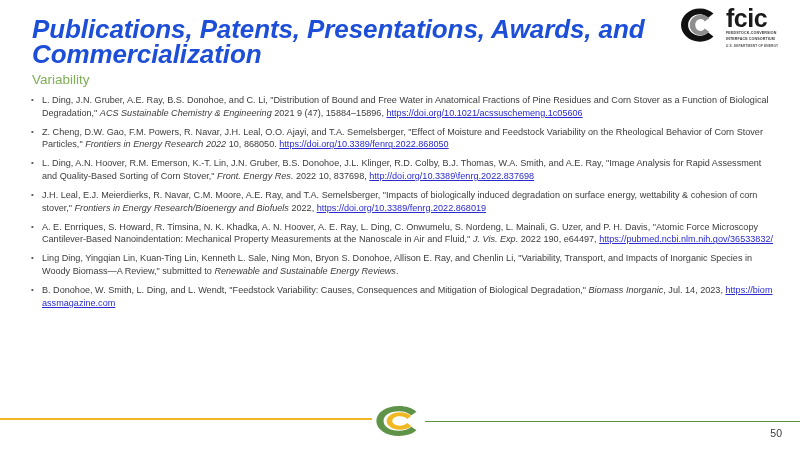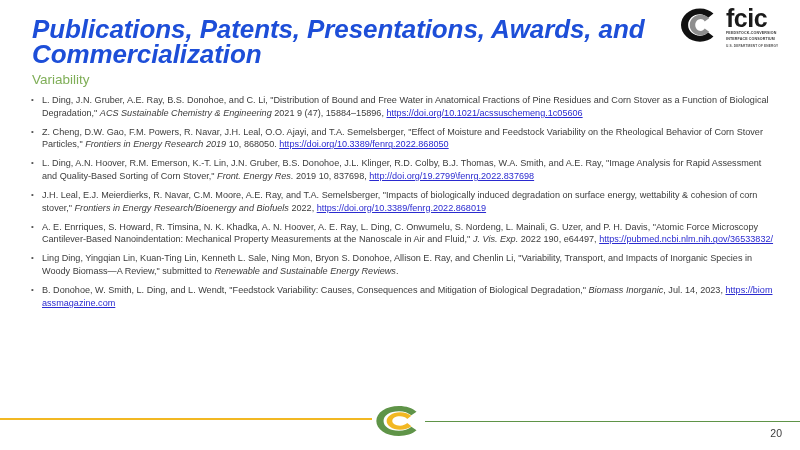--- a/index.html
+++ b/index.html
@@ -158,25 +158,25 @@
 
   <h2 class="section-heading">Variability</h2>
 
   <div class="biblist">
       <div class="bullet-row">
         <span class="bullet-dot">•</span>
         <div class="bullet-text"><span>L. Ding, J.N. Gruber, A.E. Ray, B.S. Donohoe, and C. Li, "Distribution of Bound and Free Water in Anatomical Fractions of Pine Residues and Corn Stover as a Function of Biological Degradation," </span><i>ACS Sustainable Chemistry &amp; Engineering</i><span> 2021 9 (47), 15884–15896, </span><a class="lnk" href="#">https://doi.org/10.1021/acssuschemeng.1c05606</a></div>
       </div>
       <div class="bullet-row">
         <span class="bullet-dot">•</span>
-        <div class="bullet-text"><span>Z. Cheng, D.W. Gao, F.M. Powers, R. Navar, J.H. Leal, O.O. Ajayi, and T.A. Semelsberger, "Effect of Moisture and Feedstock Variability on the Rheological Behavior of Corn Stover Particles," </span><i>Frontiers in Energy Research 2019</i><span> 10, 868050. </span><a class="lnk" href="#">https://doi.org/10.3389/fenrg.2022.868050</a></div>
-      </div>
-      <div class="bullet-row">
-        <span class="bullet-dot">•</span>
-        <div class="bullet-text"><span>L. Ding, A.N. Hoover, R.M. Emerson, K.-T. Lin, J.N. Gruber, B.S. Donohoe, J.L. Klinger, R.D. Colby, B.J. Thomas, W.A. Smith, and A.E. Ray, "Image Analysis for Rapid Assessment and Quality-Based Sorting of Corn Stover," </span><i>Front. Energy Res.</i><span> 2019 10, 837698, </span><a class="lnk" href="#">http://doi.org/19.2799\fenrg.2022.837698</a></div>
+        <div class="bullet-text"><span>Z. Cheng, D.W. Gao, F.M. Powers, R. Navar, J.H. Leal, O.O. Ajayi, and T.A. Semelsberger, "Effect of Moisture and Feedstock Variability on the Rheological Behavior of Corn Stover Particles," </span><i>Frontiers in Energy Research 2022</i><span> 10, 868050. </span><a class="lnk" href="#">https://doi.org/10.3389/fenrg.2022.868050</a></div>
+      </div>
+      <div class="bullet-row">
+        <span class="bullet-dot">•</span>
+        <div class="bullet-text"><span>L. Ding, A.N. Hoover, R.M. Emerson, K.-T. Lin, J.N. Gruber, B.S. Donohoe, J.L. Klinger, R.D. Colby, B.J. Thomas, W.A. Smith, and A.E. Ray, "Image Analysis for Rapid Assessment and Quality-Based Sorting of Corn Stover," </span><i>Front. Energy Res.</i><span> 2022 10, 837698, </span><a class="lnk" href="#">http://doi.org/10.3389\fenrg.2022.837698</a></div>
       </div>
       <div class="bullet-row">
         <span class="bullet-dot">•</span>
         <div class="bullet-text"><span>J.H. Leal, E.J. Meierdierks, R. Navar, C.M. Moore, A.E. Ray, and T.A. Semelsberger, "Impacts of biologically induced degradation on surface energy, wettability &amp; cohesion of corn stover," </span><i>Frontiers in Energy Research/Bioenergy and Biofuels</i><span> 2022, </span><a class="lnk" href="#">https://doi.org/10.3389/fenrg.2022.868019</a></div>
       </div>
       <div class="bullet-row">
         <span class="bullet-dot">•</span>
         <div class="bullet-text"><span>A. E. Enrriques, S. Howard, R. Timsina, N. K. Khadka, A. N. Hoover, A. E. Ray, L. Ding, C. Onwumelu, S. Nordeng, L. Mainali, G. Uzer, and P. H. Davis, "Atomic Force Microscopy Cantilever-Based Nanoindentation: Mechanical Property Measurements at the Nanoscale in Air and Fluid," </span><i>J. Vis. Exp.</i><span> 2022 190, e64497, </span><a class="lnk" href="#">https://pubmed.ncbi.nlm.nih.gov/36533832/</a></div>
       </div>
       <div class="bullet-row">
@@ -188,15 +188,15 @@
         <div class="bullet-text"><span>B. Donohoe, W. Smith, L. Ding, and L. Wendt, "Feedstock Variability: Causes, Consequences and Mitigation of Biological Degradation," </span><i>Biomass Inorganic</i><span>, Jul. 14, 2023, </span><a class="lnk" href="#">https://biomassmagazine.com</a></div>
       </div>
     </div>
 
   <div class="footer-line-left"></div>
   <div class="footer-line-right"></div>
   <svg class="footer-logo" viewBox="0 0 100 66">
     <path d="M50 4 C24 4 6 17 6 33 C6 49 24 62 50 62 C64 62 76 58 84 51 L74 44 C68 49 60 52 50 52 C32 52 20 44 20 33 C20 22 32 14 50 14 C60 14 68 17 74 22 L84 15 C76 8 64 4 50 4 Z" fill="#5f9448"></path>
     <path d="M52 16 C37 16 26 24 26 33 C26 42 37 50 52 50 C61 50 69 47 74 43 L66 37 C63 40 58 42 52 42 C43 42 37 38 37 33 C37 28 43 24 52 24 C58 24 63 26 66 29 L74 23 C69 19 61 16 52 16 Z" fill="#f2b823"></path>
   </svg>
-  <div class="page-number">20</div>
+  <div class="page-number">50</div>
 
 </div>
 
 </body></html>

